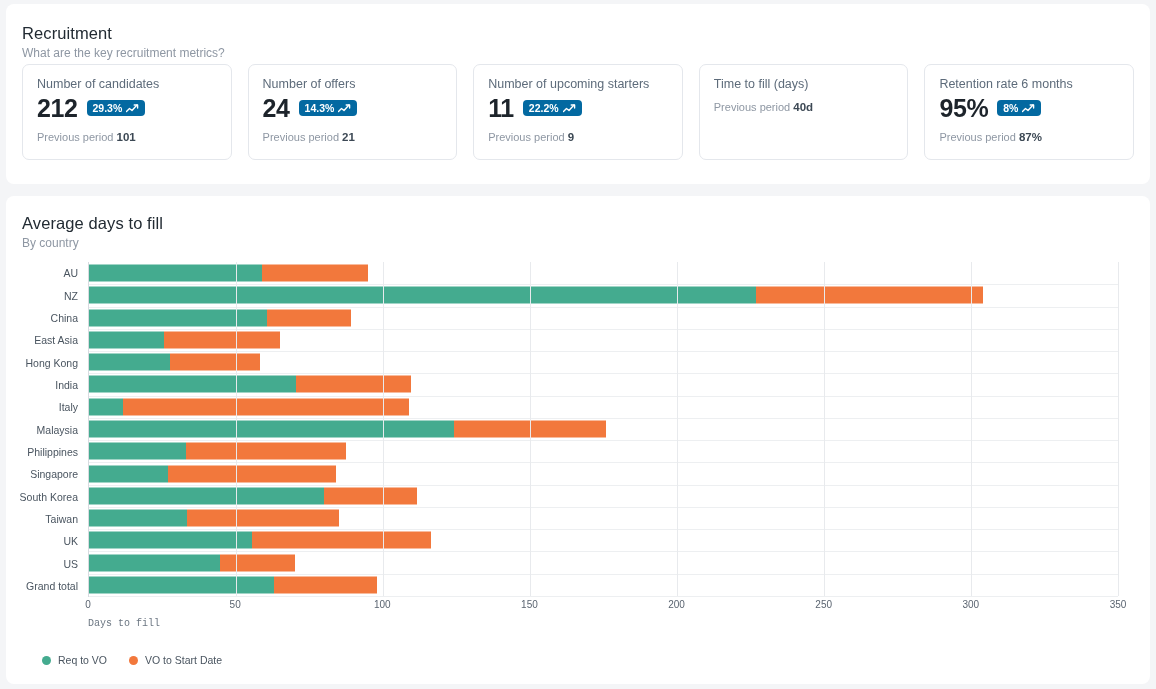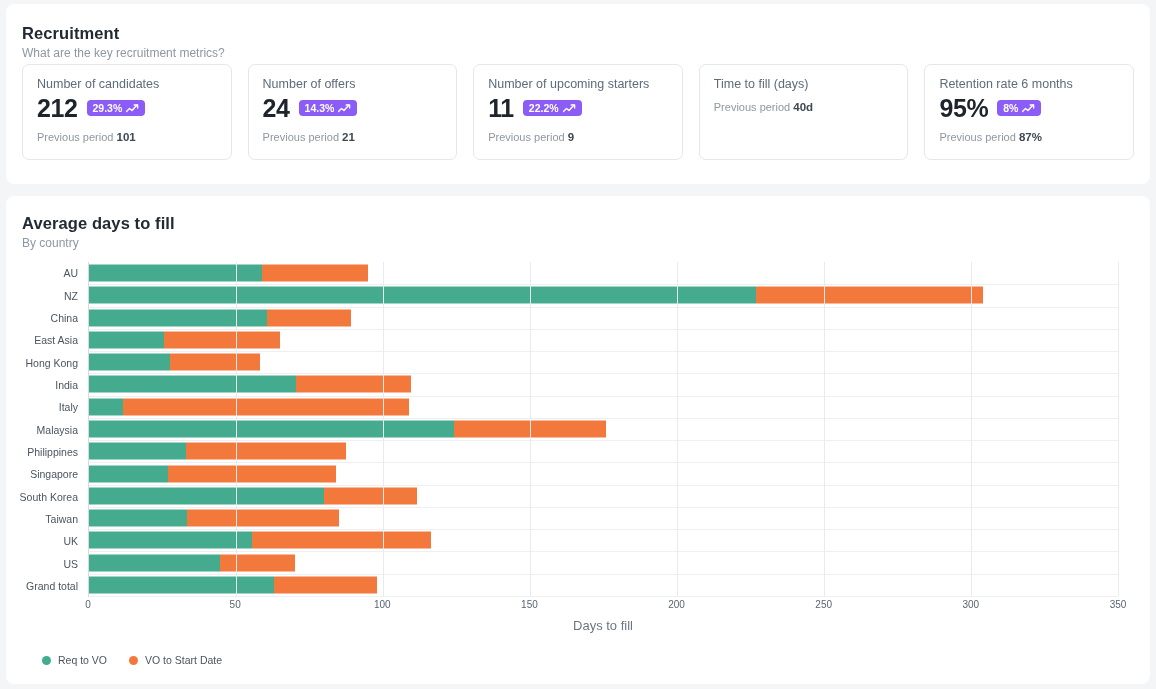--- a/index.html
+++ b/index.html
@@ -16,21 +16,21 @@
     border-radius: 8px;
     position: absolute;
     left: 6px;
     width: 1144px;
   }
   .panel-top { top: 4px; height: 180px; }
   .panel-bottom { top: 196px; height: 488px; }
 
   .sec-title {
     font-size: 16.5px;
-    font-weight: 700;
+    font-weight: 400;
     color: #222b33;
     letter-spacing: .1px;
   }
   .sec-sub {
     font-size: 12px;
     color: #8e97a3;
     margin-top: 3px;
   }
   .panel-top .head { padding: 20px 0 0 16px; }
 
@@ -71,21 +71,21 @@
     display: inline-flex;
     align-items: center;
     gap: 4px;
     border-radius: 4px;
     padding: 3px 6px 3px 6px;
     font-size: 10.5px;
     font-weight: 600;
     color: #ffffff;
     line-height: 1;
   }
-  .badge.up   { background: #8b5cf6; }
+  .badge.up   { background: #0369a1; }
   .badge.down { background: #f2707a; }
   .badge svg { display: block; }
   .kpi-prev {
     margin-top: 10px;
     font-size: 11px;
     color: #8e97a3;
   }
   .kpi-prev b { color: #3c4854; font-weight: 700; font-size: 11.5px; }
 
   
@@ -154,23 +154,23 @@
     position: absolute;
     font-size: 10px;
     color: #5a6470;
     transform: translateX(-50%);
     top: 0;
   }
   .axis-title {
     position: absolute;
     left: 66px; right: 18px;
     top: 356px;
-    text-align: center;
-    font-size: 13px;
+    font-size: 10px;
     color: #6b7682;
+    font-family: Liberation Mono, monospace;
   }
   .legend {
     position: absolute;
     left: 20px;
     top: 392px;
     display: flex;
     align-items: center;
     gap: 22px;
   }
   .lg-item { display: flex; align-items: center; gap: 7px; }

